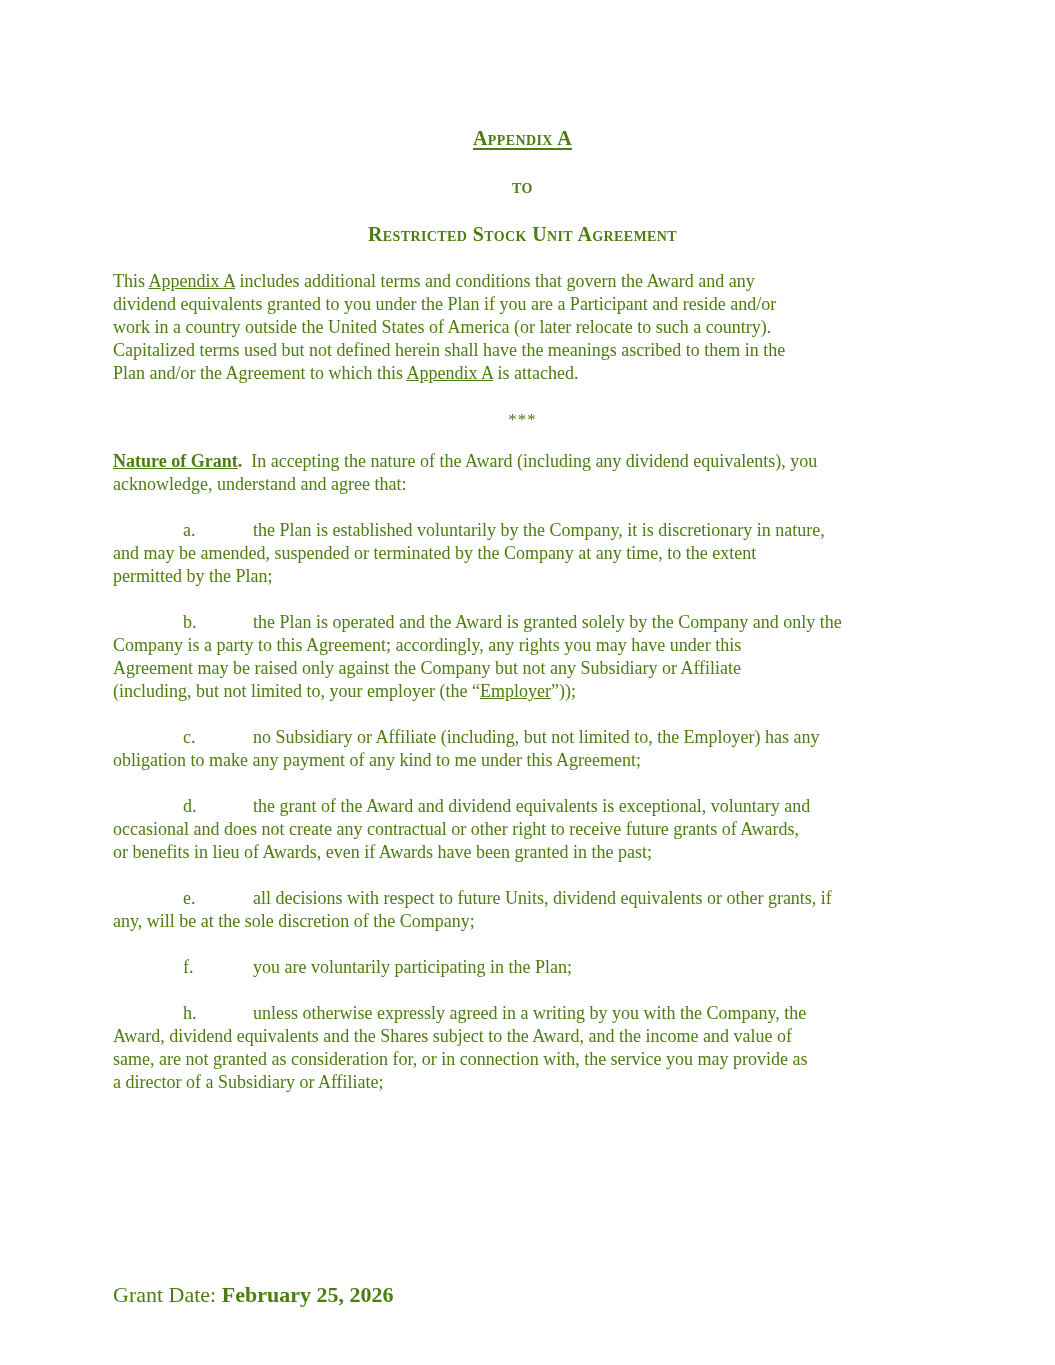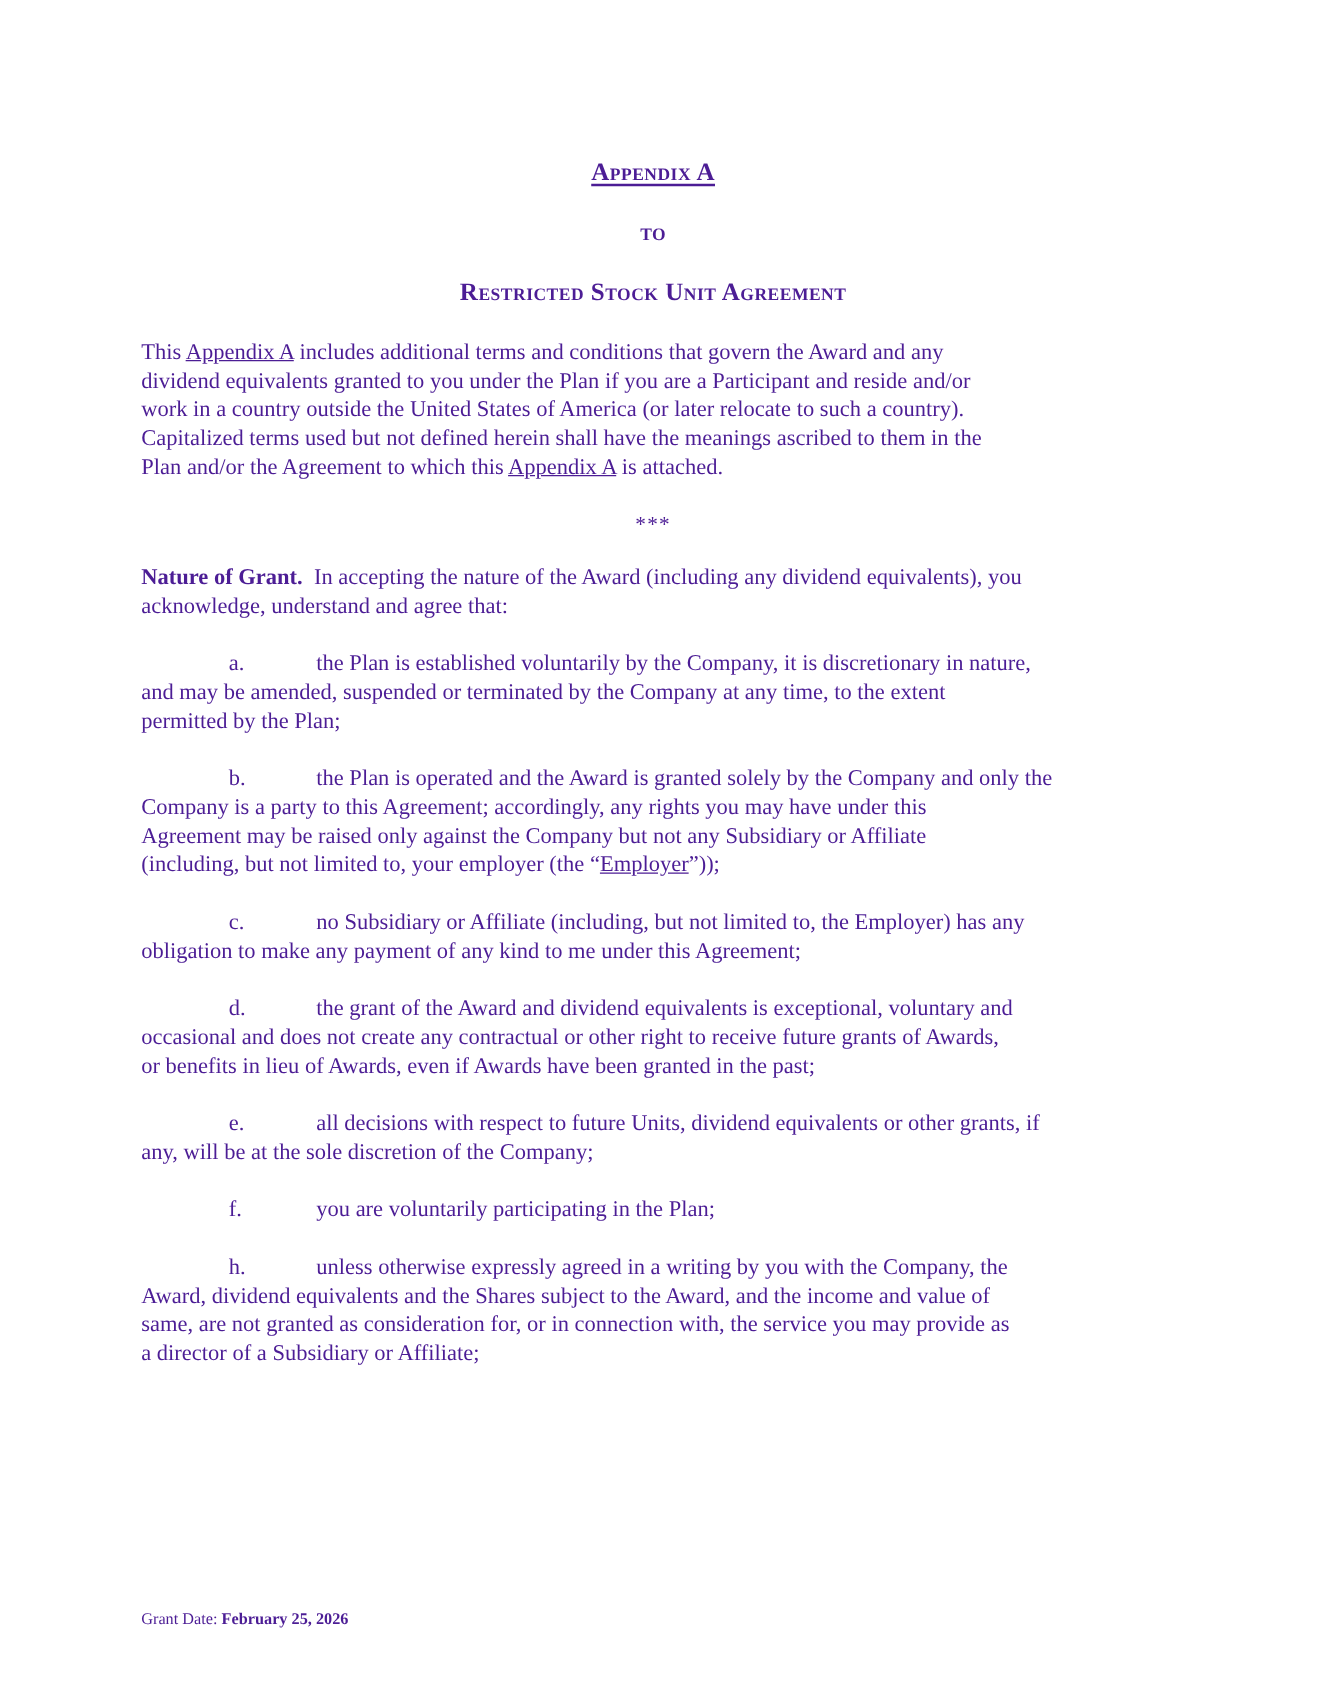--- a/index.html
+++ b/index.html
@@ -5,21 +5,21 @@
   html, body {
     margin: 0;
     padding: 0;
     background: #ffffff;
   }
   .page {
     position: relative;
     width: 1055px;
     height: 1365px;
     background: #ffffff;
-    color: #4c1d95;
+    color: #4d7c0f;
     font-family: "Liberation Serif", "DejaVu Serif", serif;
     overflow: hidden;
   }
   .content {
     position: absolute;
     top: 126px;
     left: 113px;
     width: 819px;
   }
   .heading {
@@ -54,26 +54,26 @@
     letter-spacing: 1px;
   }
   .marker {
     display: inline-block;
     margin-left: 70px;
     width: 70px;
     white-space: pre;
   }
   .seg-u  { text-decoration: underline; }
   .seg-b  { font-weight: 700; }
-  .seg-bu { font-weight: 700; }
+  .seg-bu { font-weight: 700; text-decoration: underline; }
   .footer {
     position: absolute;
     left: 113px;
     bottom: 59px;
-    font-size: 13px;
+    font-size: 22px;
     line-height: 23px;
     white-space: pre-wrap;
   }
 </style>
 </head>
 <body>
 
 <div class="page">
   <div class="content">
 

